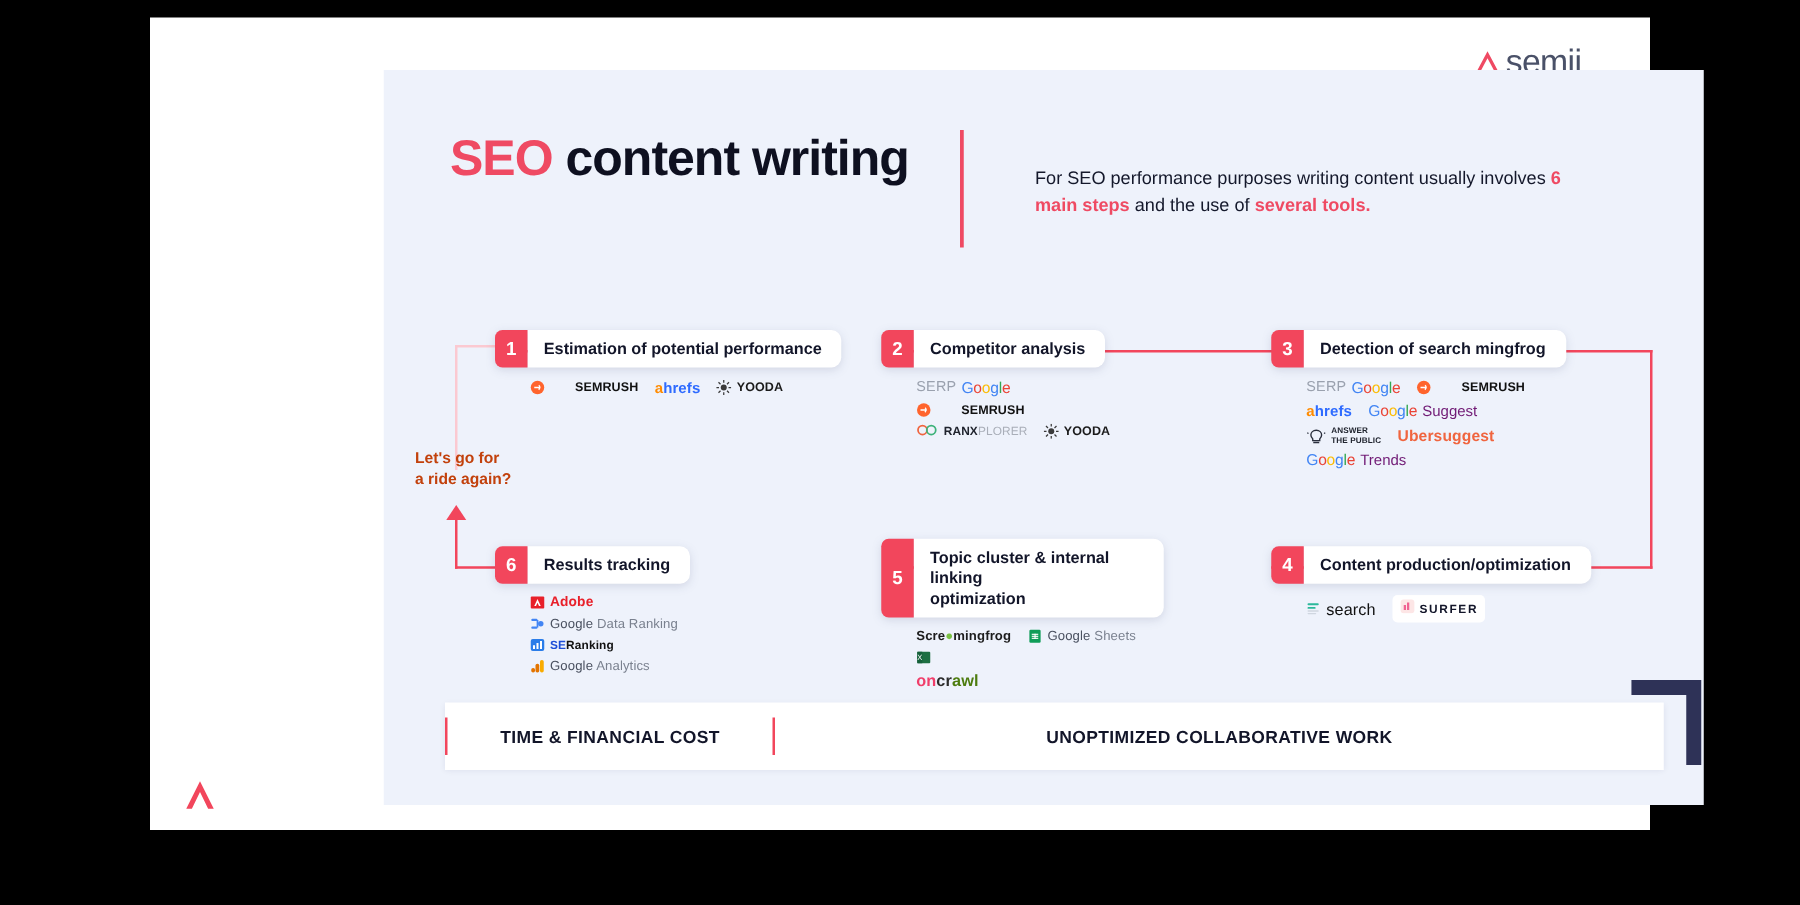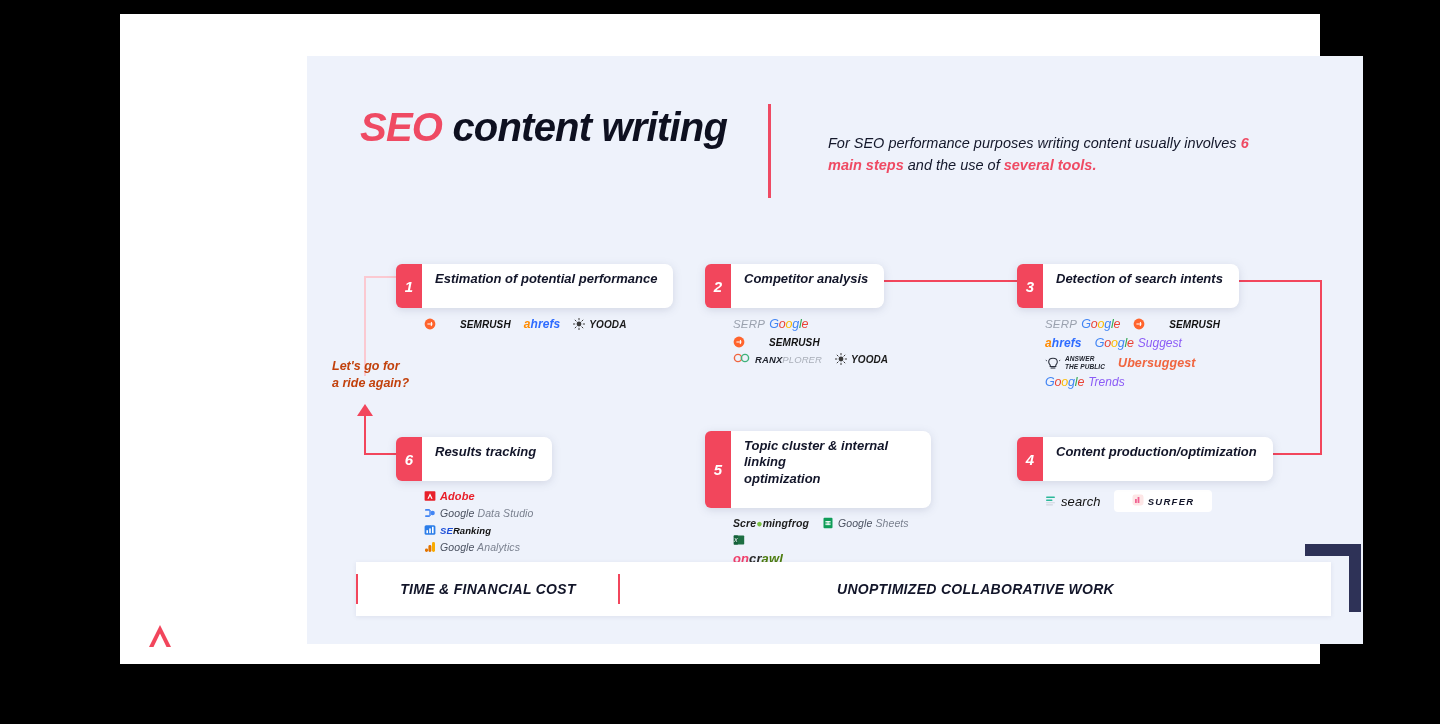--- a/index.html
+++ b/index.html
@@ -16,21 +16,20 @@
     position: absolute; left: 120px; top: 14px;
     width: 1200px; height: 650px;
     background: #ffffff;
     box-shadow: 0 2px 10px rgba(0,0,0,.25);
   }
   
   .panel {
     position: absolute; left: 187px; top: 42px;
     width: 1056px; height: 588px;
     background: #eef2fb;
-    font-style: italic;
   }
 
   
   .brand { position: absolute; right: 22px; top: 22px; display: flex; align-items: flex-start; gap: 5px; }
   .brand-mark { width: 20px; height: 20px; position: relative; margin-top: 3px; }
   .brand-mark svg { display: block; }
   .brand-text { display: flex; flex-direction: column; line-height: 1; }
   .brand-name { font-size: 27px; color: #4a5168; letter-spacing: -.5px; font-weight: 400; }
   .brand-sub { font-size: 7px; color: #e8526a; letter-spacing: 1.4px; font-weight: 700; margin-top: 2px; text-align: right; }
 
@@ -60,47 +59,47 @@
     background: #f2465c; color: #fff;
     width: 26px; min-height: 30px;
     border-radius: 6px 0 0 6px;
     display: flex; align-items: center; justify-content: center;
     font-size: 15px; font-weight: 700;
     position: relative; z-index: 2;
   }
   .label {
     background: #ffffff; color: #121529;
     border-radius: 0 8px 8px 0;
-    padding: 7px 16px 21px 13px;
+    padding: 7px 16px 7px 13px;
     font-size: 13px; font-weight: 600; line-height: 1.25;
     display: flex; align-items: center;
     white-space: pre-line;
   }
   .tools { margin-top: 9px; padding-left: 28px; display: flex; flex-wrap: wrap; gap: 5px 13px; max-width: 230px; }
   .tool { display: inline-flex; align-items: center; gap: 4px; font-size: 10.5px; white-space: nowrap; }
   .tool .ic { display: inline-block; width: 12px; height: 12px; flex: 0 0 12px; }
   .tool .tx { letter-spacing: .1px; }
 
   
   .t-semrush { color: #111; font-weight: 700; letter-spacing: .6px; font-size: 10px; padding-left: 20px; }
   .t-ahrefs  { color: #2e6bff; font-weight: 700; font-size: 12px; letter-spacing:-.2px;text-align:center;}
   .t-ahrefs span { color: #ff8b00; }
   .t-yooda   { color: #1b1b1b; font-weight: 700; letter-spacing: .4px; font-size: 10px; }
   .t-serp    { color: #9aa1ae; font-weight: 400; font-size: 11.5px; letter-spacing:.2px;}
   .t-ranx    { color: #20242e; font-weight: 700; font-size: 9.5px; letter-spacing: 1px; }
   .t-ranx span { color: #a9aeb8; font-weight: 500; }
   .t-google  { font-size: 12.5px; font-weight: 500; letter-spacing: -.2px;}
   .t-google .g1{color:#4285F4}.t-google .g2{color:#EA4335}.t-google .g3{color:#FBBC05}
   .t-google .g4{color:#4285F4}.t-google .g5{color:#34A853}.t-google .g6{color:#EA4335}
-  .t-plain   { color: #8b5cf6; font-size: 12px; }
+  .t-plain   { color: #701a75; font-size: 12px; }
   .t-uber    { color: #f0653f; font-weight: 700; font-size: 12.5px; }
   .t-atp     { color: #20242e; font-weight: 700; font-size: 6.5px; letter-spacing: 1.1px; line-height:1.15; }
   .t-frase   { color: #111; font-size: 13px; }
   .t-surfer  { color: #121529; font-weight: 600; letter-spacing: 1.3px; font-size: 9.5px; }
-  .surfer-chip { display:inline-flex; align-items:center; gap:4px; background:#fff; border-radius:4px; padding:2px 18px; }
+  .surfer-chip { display:inline-flex; align-items:center; gap:4px; background:#fff; border-radius:4px; padding:2px 6px; }
   .t-sf      { color: #1d1d1d; font-weight: 600; font-size: 10.5px; }
   .t-sf span { color: #7ac143; }
   .t-oncrawl { font-weight: 800; font-size: 13px; letter-spacing: -.3px; }
   .t-oncrawl .a{color:#f03e6a}.t-oncrawl .b{color:#2b2b2b}.t-oncrawl .c{color:#4d7c0f}
   .t-adobe   { color: #e8202a; font-weight: 700; font-size: 11px; }
   .t-seranking{ color:#1d4ed8; font-weight:600; font-size:9.5px;}
   .t-seranking b{color:#111; font-weight:700;}
   .t-dark    { color: #3a4050; font-size: 10.5px; }
 
   
@@ -132,20 +131,31 @@
   .bb-sep { width: 2px; height: 30px; background: #f2465c; }
 
   .footmark { position: absolute; left: 26px; bottom: 14px; width: 28px; height: 28px; }
 </style>
 </head>
 <body>
 
 <div id="stage">
   <div class="paper">
 
+    <div class="brand">
+      <div class="brand-mark">
+        <svg width="20" height="20" viewBox="0 0 20 20">
+            <path d="M10 2 L18 17 L15 17 L10 7.5 L5 17 L2 17 Z" fill="#ef4a63"></path>
+          </svg>
+      </div>
+      <div class="brand-text">
+        <span class="brand-name">semji</span>
+        <span class="brand-sub">BUSINESS PARTNER</span>
+      </div>
+    </div>
 
     <div class="panel">
 
       <div class="title">
         <span class="hl">SEO</span><span> content writing</span>
       </div>
       <div class="divider-v"></div>
       <div class="lead"><span>For SEO performance purposes writing content usually involves </span><b>6 main steps</b><span> and the use of </span><b>several tools.</b></div>
 
       <div class="flow">
@@ -230,21 +240,21 @@
                     </g>
                   </svg></span>
               <span class="tx t-yooda">YOODA</span>
             </span>
           </div>
         </div>
 
         <div class="step" style="left:710px; top:208px;">
           <div class="step-head">
             <div class="badge">3</div>
-            <div class="label">Detection of search intents</div>
+            <div class="label">Detection of search mingfrog</div>
           </div>
           <div class="tools" style="max-width:215px">
             <span class="tool">
               <span class="t-serp">SERP</span>
               <span class="t-google"><span class="g1">G</span><span class="g2">o</span><span class="g3">o</span><span class="g4">g</span><span class="g5">l</span><span class="g6">e</span></span>
             </span>
             <span class="tool">
               <span class="ic"><svg width="12" height="12" viewBox="0 0 12 12">
                     <circle cx="6" cy="6" r="5.4" fill="#ff642d"></circle>
                     <path d="M3.4 6h5 M7 4.2c1 .6 1.2 2.1 0 3.6" stroke="#fff" stroke-width="1.1" fill="none"></path>
@@ -356,21 +366,21 @@
             </span>
             <span class="tool">
               <span class="ic"><svg width="12" height="12" viewBox="0 0 12 12">
                     <g fill="#4285F4">
                       <rect x="1" y="2" width="5" height="1.8" rx=".9"></rect>
                       <rect x="1" y="8.2" width="5" height="1.8" rx=".9"></rect>
                     </g>
                     <circle cx="8.6" cy="6" r="2.2" fill="#4285F4"></circle>
                     <path d="M6 3v6" stroke="#4285F4" stroke-width="1.4"></path>
                   </svg></span>
-              <span class="tx t-dark"><span style="color:#4a5160">Google</span> <span style="color:#7a818f">Data Studio</span></span>
+              <span class="tx t-dark"><span style="color:#4a5160">Google</span> <span style="color:#7a818f">Data Ranking</span></span>
             </span>
             <span class="tool">
               <span class="ic"><svg width="12" height="12" viewBox="0 0 12 12">
                     <rect x=".6" y="1.2" width="10.8" height="9.6" rx="1.6" fill="#2b7de9"></rect>
                     <g fill="#fff">
                       <rect x="2.4" y="6.2" width="1.6" height="3"></rect>
                       <rect x="5.2" y="4.4" width="1.6" height="4.8"></rect>
                       <rect x="8" y="2.8" width="1.6" height="6.4"></rect>
                     </g>
                   </svg></span>

